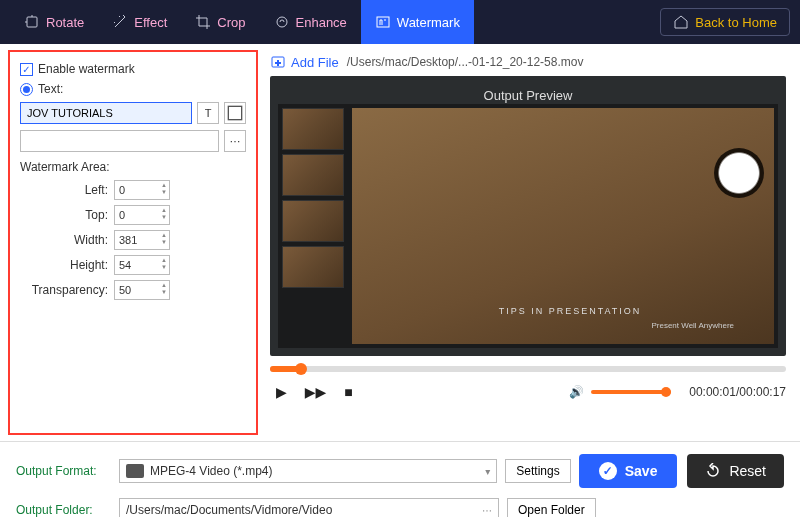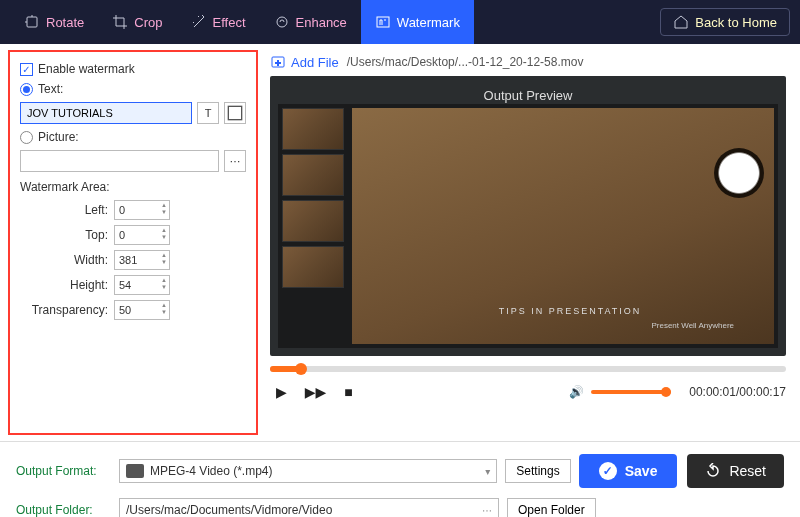--- a/index.html
+++ b/index.html
@@ -1,21 +1,21 @@
 <!DOCTYPE html>
 <html><head>
 <meta charset="utf-8">
 <style>
 *{box-sizing:border-box;margin:0;padding:0;font-family:-apple-system,BlinkMacSystemFont,"Segoe UI",sans-serif}
 body{width:800px;height:517px;background:#fff;font-size:12px;color:#333;overflow:hidden}
 .toolbar{height:44px;background:#1a1e35;display:flex;align-items:center;padding:0 10px;color:#fff}
 .tool-btn{display:flex;align-items:center;gap:6px;padding:0 14px;height:44px;color:#f9a8d4;font-size:13px;cursor:pointer}
 .tool-btn.active{background:#2962ff;color:#fff}
 .spacer{flex:1}
-.home-btn{display:flex;align-items:center;gap:6px;padding:5px 12px;border:1px solid #4a5070;border-radius:4px;color:#fef9c3;font-size:13px;cursor:pointer}
+.home-btn{display:flex;align-items:center;gap:6px;padding:5px 12px;border:1px solid #4a5070;border-radius:4px;color:#eab308;font-size:13px;cursor:pointer}
 .icon{width:16px;height:16px;display:inline-flex;align-items:center;justify-content:center}
 .main{display:flex;height:calc(517px - 44px - 76px)}
 .left-panel{width:250px;padding:10px;border:2px solid #ff3b30;margin:6px 8px}
 .form-row{display:flex;align-items:center;margin-bottom:6px;gap:5px}
 .form-row label{font-size:12px}
 .checkbox{width:13px;height:13px;border:1px solid #2962ff;display:inline-flex;align-items:center;justify-content:center;color:#2962ff;font-size:10px}
 .radio{width:13px;height:13px;border:1px solid #888;border-radius:50%;display:inline-flex;align-items:center;justify-content:center}
 .radio.checked{border-color:#2962ff}
 .radio.checked::after{content:"";width:7px;height:7px;background:#2962ff;border-radius:50%}
 .text-input{flex:1;border:1px solid #bbb;padding:3px 6px;font-size:11px;height:22px;background:#fff}
@@ -71,32 +71,32 @@
         <svg viewBox="0 0 16 16" stroke="#c5c8d8" fill="none">
           <rect x="3" y="3" width="10" height="10" rx="1"></rect>
           <path d="M8 1v2M1 8h2"></path>
         </svg>
       </span>
     <span>Rotate</span>
   </div>
   <div class="tool-btn">
     <span class="icon">
         <svg viewBox="0 0 16 16" stroke="#c5c8d8" fill="none">
+          <path d="M3 13L13 3M11 1l2 2M2 8l1 1M7 2l1 1"></path>
+        </svg>
+      </span>
+    <span>Effect</span>
+  </div>
+  <div class="tool-btn">
+    <span class="icon">
+        <svg viewBox="0 0 16 16" stroke="#c5c8d8" fill="none">
           <path d="M4 1v11h11M1 4h11v11"></path>
         </svg>
       </span>
     <span>Crop</span>
-  </div>
-  <div class="tool-btn">
-    <span class="icon">
-        <svg viewBox="0 0 16 16" stroke="#c5c8d8" fill="none">
-          <path d="M3 13L13 3M11 1l2 2M2 8l1 1M7 2l1 1"></path>
-        </svg>
-      </span>
-    <span>Effect</span>
   </div>
   <div class="tool-btn">
     <span class="icon">
         <svg viewBox="0 0 16 16" stroke="#c5c8d8" fill="none">
           <circle cx="8" cy="8" r="5"></circle>
           <path d="M6 8a2 2 0 014 0"></path>
         </svg>
       </span>
     <span>Enhance</span>
   </div>
@@ -131,24 +131,20 @@
       <label>Text:</label>
     </div>
     <div class="form-row">
       <input class="text-input highlight" value="JOV TUTORIALS" style="">
       <span class="small-btn">T</span>
       <span class="small-btn">
           <svg viewBox="0 0 12 12" width="12" height="12">
             <rect x="1" y="1" width="10" height="10" fill="none" stroke="#555"></rect>
           </svg>
         </span>
-    </div>
-    <div class="form-row">
-      <span class="radio"></span>
-      <label>Picture:</label>
     </div>
     <div class="form-row">
       <input class="text-input" value="" style="">
       <span class="small-btn">⋯</span>
     </div>
     <div class="section-label">Watermark Area:</div>
     <div class="area-row">
       <span class="lbl">Left:</span>
       <div class="spinner">
           <span>0</span>

